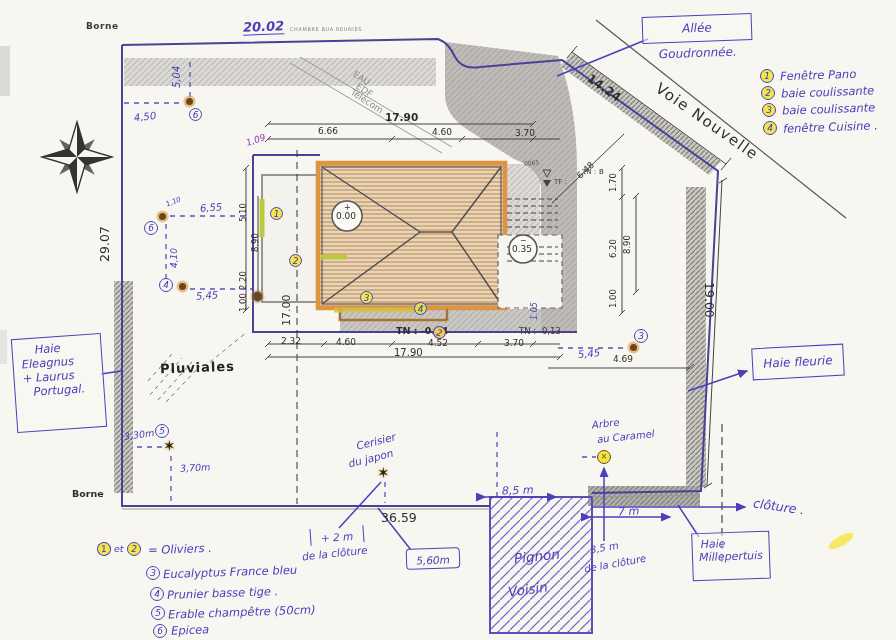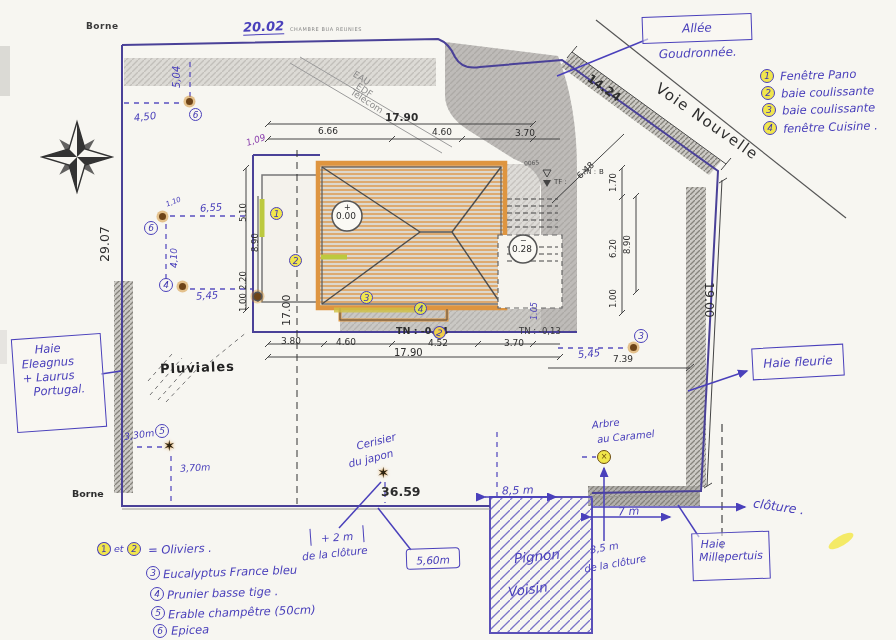--- a/index.html
+++ b/index.html
@@ -220,22 +220,22 @@
 <span class="t hw" style="left:243px;top:20px;font-size:13px;font-weight:700;border-bottom:1.5px solid #4a40bb;transform:rotate(-2deg);">20.02</span>
 <span class="t pr gy" style="left:290px;top:27px;font-size:5px;letter-spacing:.6px;color:#888;">CHAMBRE BUA REUNIES</span>
 <span class="t pr gy" style="left:352px;top:74px;font-size:9px;transform:rotate(33deg);">EAU</span>
 <span class="t pr gy" style="left:355px;top:86px;font-size:9px;transform:rotate(33deg);">EDF</span>
 <span class="t pr gy" style="left:348px;top:97px;font-size:9px;transform:rotate(33deg);">Télécom</span>
 
 <span class="t pr" style="left:592px;top:72px;font-size:12px;font-weight:700;transform:rotate(35deg);transform-origin:left top;">14.24</span>
 <span class="t pr" style="left:662px;top:80px;font-size:15px;letter-spacing:1.5px;color:#2e2e2e;transform:rotate(35deg);transform-origin:left top;">Voie Nouvelle</span>
 <span class="t pr" style="left:716px;top:282px;font-size:12.5px;transform:rotate(90deg);transform-origin:left top;">19.00</span>
 <span class="t pr" style="left:98px;top:262px;font-size:12.5px;transform:rotate(-90deg);transform-origin:left top;">29.07</span>
-<span class="t pr" style="left:381px;top:485px;font-size:12.5px;font-weight:700;">36.59</span>
-<span class="t pr" style="left:613px;top:355px;font-size:9px;">7.39</span>
+<span class="t pr" style="left:381px;top:511px;font-size:12.5px;font-weight:400;">36.59</span>
+<span class="t pr" style="left:613px;top:355px;font-size:9px;">4.69</span>
 
 <div class="bluebox" style="left:642px;top:15px;width:110px;height:27px;transform:rotate(-2deg);text-align:center;">
   <span style="font-size:12px;line-height:25px;">Allée Goudronnée.</span>
 </div>
 
 <div class="circ yc" style="left:760px;top:69px;width:14px;height:14px;font-size:9px;line-height:13px;">1</div>
 <span class="t hw" style="left:780px;top:69px;font-size:11.5px;transform:rotate(-2deg);">Fenêtre Pano</span>
 <div class="circ yc" style="left:761px;top:86px;width:14px;height:14px;font-size:9px;line-height:13px;">2</div>
 <span class="t hw" style="left:781px;top:86px;font-size:11.5px;transform:rotate(-2deg);">baie coulissante</span>
 <div class="circ yc" style="left:762px;top:103px;width:14px;height:14px;font-size:9px;line-height:13px;">3</div>
@@ -276,32 +276,32 @@
 <span class="t pr" style="left:623px;top:254px;font-size:8.5px;transform:rotate(-90deg);transform-origin:left top;">8.90</span>
 <span class="t pr" style="left:609px;top:308px;font-size:8.5px;transform:rotate(-90deg);transform-origin:left top;">1.00</span>
 <span class="t hw" style="left:531px;top:320px;font-size:8px;transform:rotate(-90deg);transform-origin:left top;">1.05</span>
 
 <span class="t pr" style="left:524px;top:160px;font-size:6px;color:#555;transform:rotate(-4deg);">0065</span>
 <span class="t pr" style="left:582px;top:169px;font-size:7px;color:#444;">TN :</span>
 <span class="t pr" style="left:554px;top:179px;font-size:7px;color:#444;">TF :</span>
 <span class="t pr" style="left:344px;top:204px;font-size:8px;">+</span>
 <span class="t pr" style="left:336px;top:212px;font-size:9px;">0.00</span>
 <span class="t pr" style="left:520px;top:237px;font-size:8px;">−</span>
-<span class="t pr" style="left:512px;top:245px;font-size:9px;">0.28</span>
+<span class="t pr" style="left:512px;top:245px;font-size:9px;">0.35</span>
 <span class="t pr" style="left:396px;top:326px;font-size:9.5px;font-weight:700;">TN : -0.14</span>
 <span class="t pr" style="left:519px;top:327px;font-size:8.5px;color:#3a3a3a;">TN : -0,13</span>
 
 <div class="circ yc" style="left:270px;top:207px;width:13px;height:13px;font-size:9px;line-height:12px;">1</div>
 <div class="circ yc" style="left:289px;top:254px;width:13px;height:13px;font-size:9px;line-height:12px;">2</div>
 <div class="circ yc" style="left:360px;top:291px;width:13px;height:13px;font-size:9px;line-height:12px;">3</div>
 <div class="circ gc" style="left:414px;top:302px;width:13px;height:13px;font-size:9px;line-height:12px;">4</div>
 <div class="circ oc" style="left:433px;top:326px;width:13px;height:13px;font-size:9px;line-height:12px;transform:rotate(14deg);">2</div>
 <div class="dot" style="left:254px;top:293px;box-shadow:0 0 0 1.5px #555, 0 0 0 3.5px rgba(210,140,40,.4);"></div>
 
-<span class="t pr" style="left:281px;top:337px;font-size:9px;">3.80</span>
+<span class="t pr" style="left:281px;top:337px;font-size:9px;">2.32</span>
 <span class="t pr" style="left:336px;top:338px;font-size:9px;">4.60</span>
 <span class="t pr" style="left:428px;top:339px;font-size:9px;">4.52</span>
 <span class="t pr" style="left:504px;top:339px;font-size:9px;">3.70</span>
 <span class="t pr" style="left:394px;top:348px;font-size:10px;">17.90</span>
 <span class="t hw" style="left:578px;top:349px;font-size:10px;transform:rotate(-5deg);">5,45</span>
 
 <div class="circ" style="left:634px;top:329px;width:14px;height:14px;font-size:9px;line-height:13px;">3</div>
 <div class="dot" style="left:630px;top:344px;"></div>
 
 <span class="t pr" style="left:160px;top:361px;font-size:13px;font-weight:700;letter-spacing:1px;transform:rotate(-2deg);color:#222;">Pluviales</span>

